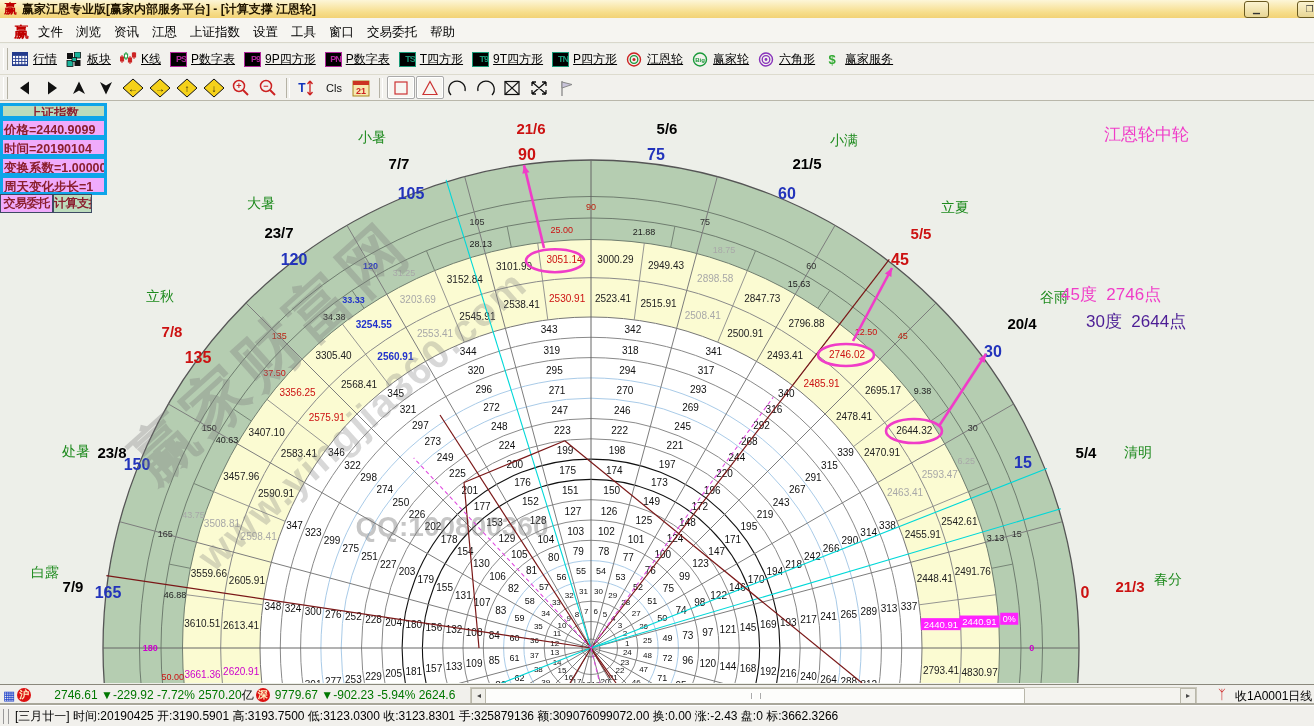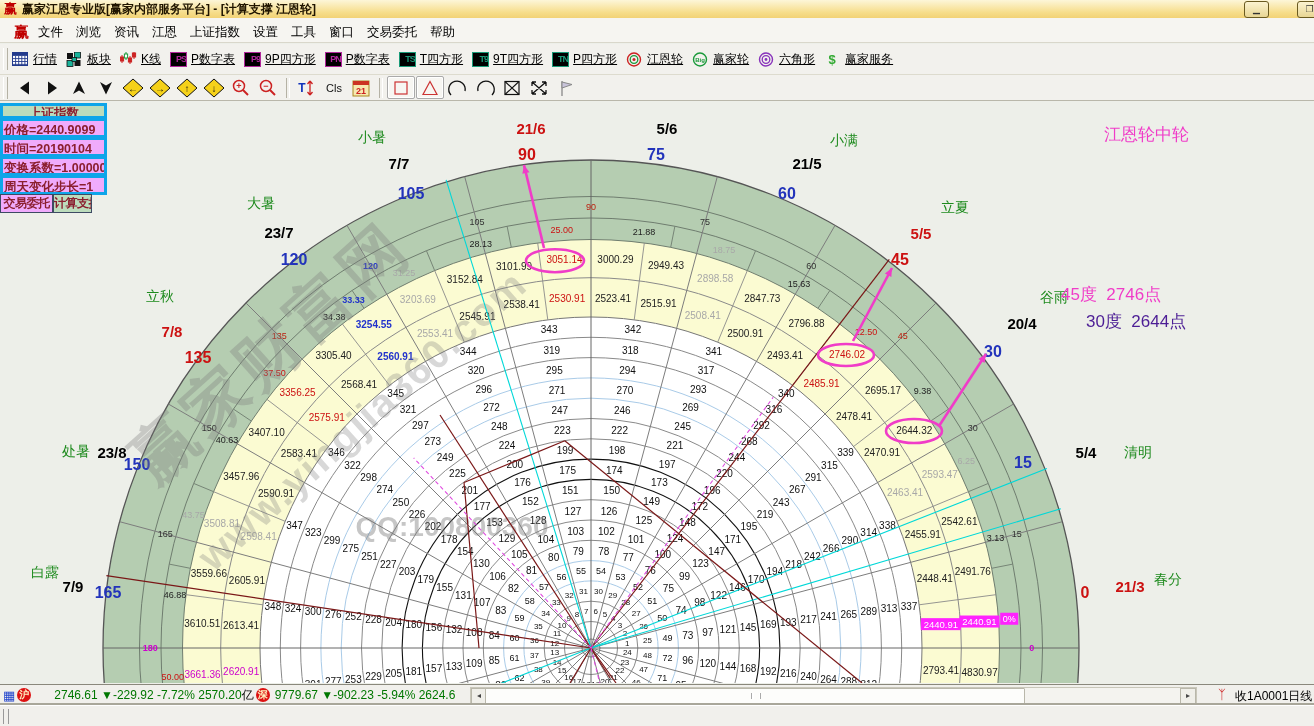--- a/index.html
+++ b/index.html
@@ -833,14 +833,15 @@
       <div class="scr-arrow" style="left:0">◂</div>
       <div id="scr-thumb"></div>
       <div class="scr-arrow" style="right:0">▸</div>
     </div>
     <span style="position:absolute;left:1218px;top:2px;font-size:13px;color:#cc2222">ᛉ</span>
     <span style="position:absolute;left:1235px;top:3px;white-space:nowrap">收1A0001日线</span>
   </div>
 
   <div id="status2">
     <div style="width:4px;height:15px;border-left:1px solid #999;border-right:1px solid #999;margin:0 6px 0 3px"></div>
+    <span style="white-space:nowrap">[三月廿一] 时间:20190425 开:3190.5901 高:3193.7500 低:3123.0300 收:3123.8301 手:325879136 额:309076099072.00 换:0.00 涨:-2.43 盘:0 标:3662.3266</span>
   </div>
 </div>
 
 </body></html>

